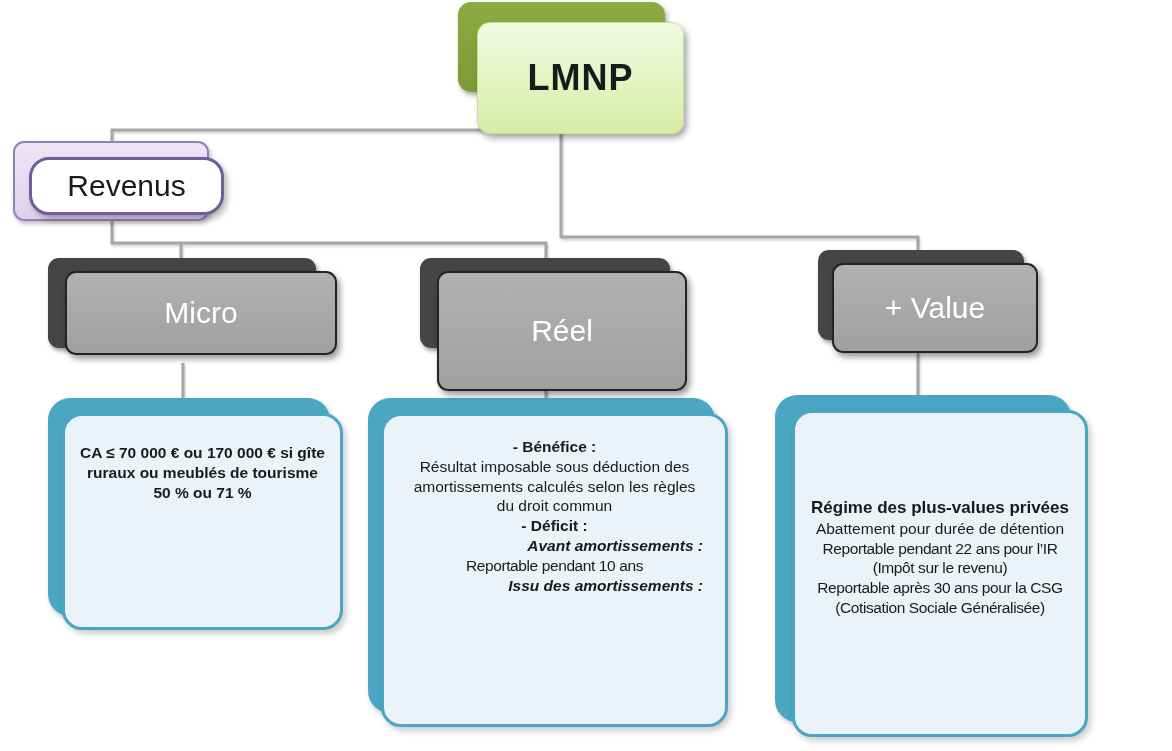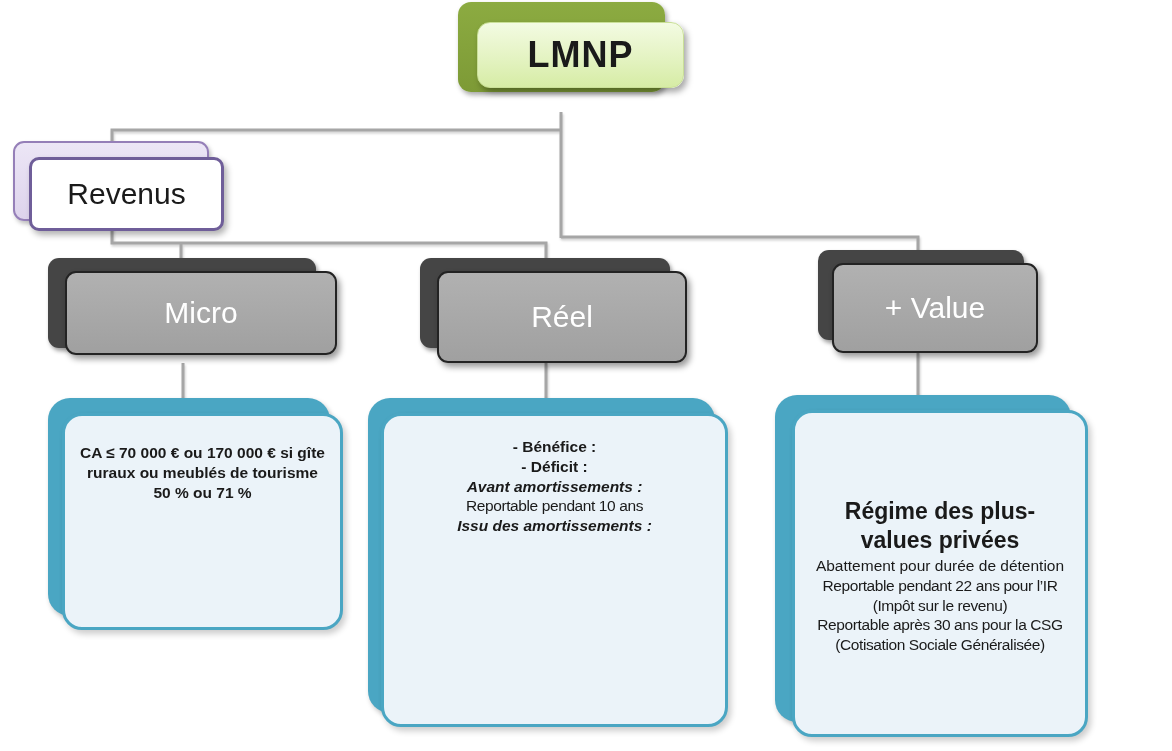--- a/index.html
+++ b/index.html
@@ -11,65 +11,65 @@
   svg.connectors path{stroke:var(--connector,#a6a6a6);stroke-width:3;fill:none;}
 
   
   .back,.front{position:absolute;box-sizing:border-box;}
   .front{display:flex;align-items:center;justify-content:center;text-align:center;}
 
   
   .lmnp-back{left:458px;top:2px;width:207px;height:90px;border-radius:13px;
     background:linear-gradient(180deg,var(--root-back,#8cab41),#7d9a36);
     box-shadow:2px 3px 5px rgba(0,0,0,.35);z-index:1;}
-  .lmnp-front{left:477px;top:22px;width:207px;height:66px;border-radius:13px;
+  .lmnp-front{left:477px;top:22px;width:207px;height:112px;border-radius:13px;
     background:linear-gradient(180deg,#f3fbe2 0%,var(--root-front,#e4f3c2) 55%,#d6ecA5 100%);
     border:1px solid #c9df97;box-shadow:3px 4px 6px rgba(0,0,0,.35);z-index:2;
     font-size:36px;font-weight:bold;letter-spacing:1px;}
 
   
   .revenus-back{left:13px;top:141px;width:196px;height:80px;border-radius:11px;
     background:linear-gradient(180deg,#ece6f6,var(--category-back,#ddd3ec));
     border:2px solid #957fb8;box-shadow:2px 3px 4px rgba(0,0,0,.25);z-index:1;}
-  .revenus-front{left:29px;top:157px;width:195px;height:74px;border-radius:10px;
+  .revenus-front{left:29px;top:157px;width:195px;height:58px;border-radius:20px;
     background:#ffffff;border:3px solid var(--category-border,#6f5e99);
     box-shadow:3px 4px 6px rgba(0,0,0,.3);z-index:2;font-size:30px;}
 
   
   .gray-back{border-radius:11px;background:var(--branch-back,#454545);
     box-shadow:2px 3px 4px rgba(0,0,0,.4);z-index:1;}
   .gray-front{border-radius:11px;
     background:linear-gradient(180deg,#b1b1b1,var(--branch-front,#a0a0a0));
     border:2px solid #232323;box-shadow:3px 4px 6px rgba(0,0,0,.4);z-index:2;
     color:#ffffff;font-size:30px;}
   .micro-back{left:48px;top:258px;width:268px;height:90px;}
   .micro-front{left:65px;top:271px;width:272px;height:84px;}
   .reel-back{left:420px;top:258px;width:250px;height:90px;}
-  .reel-front{left:437px;top:271px;width:250px;height:92px;}
+  .reel-front{left:437px;top:271px;width:250px;height:120px;}
   .value-back{left:818px;top:250px;width:206px;height:90px;}
   .value-front{left:832px;top:263px;width:206px;height:90px;}
 
   
   .teal-back{border-radius:22px;background:var(--detail-border,#4aa6c3);
     box-shadow:2px 3px 5px rgba(0,0,0,.25);z-index:1;}
   .teal-front{border-radius:20px;background:var(--detail-fill,#ebf3f9);
     border:3.5px solid var(--detail-border,#4aa6c3);
     box-shadow:3px 4px 6px rgba(0,0,0,.2);z-index:2;
     display:block;text-align:center;}
   .micro-d-back{left:48px;top:398px;width:282px;height:218px;}
   .micro-d-front{left:62px;top:413px;width:281px;height:217px;padding:27px 14px;}
   .reel-d-back{left:368px;top:398px;width:347px;height:315px;}
   .reel-d-front{left:381px;top:413px;width:347px;height:314px;padding:21px 22px;}
   .value-d-back{left:775px;top:395px;width:296px;height:327px;}
   .value-d-front{left:792px;top:410px;width:296px;height:327px;padding:84px 14px 0;}
 
   
   .teal-front p{margin:0;line-height:1.28;font-size:15.5px;}
   .t-b{font-weight:bold;font-size:16px;}
-  .t-bi{font-weight:bold;font-style:italic;font-size:16px;}
+  .t-bi{font-weight:bold;font-style:italic;font-size:16px;text-align:right;}
   .t-cond{letter-spacing:-0.4px;font-size:16.5px;}
   .t-lg{font-size:19px;line-height:1.3;}
   .pre{white-space:pre-line;}
   .gap-sm{margin-top:9px;}
   .gap-md{margin-top:22px;}
   .gap-lg{margin-top:34px;}
   .gap-xl{margin-top:44px;}
 </style>
 </head>
 <body>
@@ -115,29 +115,30 @@
   <div class="back teal-back micro-d-back"></div>
   <div class="front teal-front micro-d-front">
     <p class="t-b pre">CA ≤  70 000 € ou 170 000 €  si gîte
 ruraux ou meublés de tourisme</p>
     <p class="t-b gap-sm">50 % ou 71 %</p>
   </div>
 
   <div class="back teal-back reel-d-back"></div>
   <div class="front teal-front reel-d-front">
     <p class="t-b">- Bénéfice :</p>
+    <p class="gap-sm">Résultat imposable sous déduction des amortissements calculés selon les règles du droit commun</p>
     <p class="t-b gap-sm">- Déficit :</p>
     <p class="t-bi gap-sm">Avant amortissements :</p>
     <p class="t-cond">Reportable pendant 10 ans</p>
     <p class="t-bi gap-xl">Issu des amortissements :</p>
   </div>
 
   <div class="back teal-back value-d-back"></div>
   <div class="front teal-front value-d-front">
-    <p class="t-b" style="font-size:23px">Régime des plus-values privées</p>
+    <p class="t-b" style="font-size:17px">Régime des plus-values privées</p>
     <p class="t-lg gap-xl">Abattement pour durée de détention</p>
     <p class="t-cond gap-md">Reportable pendant 22 ans pour l’IR</p>
     <p class="t-cond">(Impôt sur le revenu)</p>
     <p class="t-cond gap-md">Reportable après 30 ans pour la CSG</p>
     <p class="t-cond">(Cotisation Sociale Généralisée)</p>
   </div>
 
 </div>
 
 </body></html>

